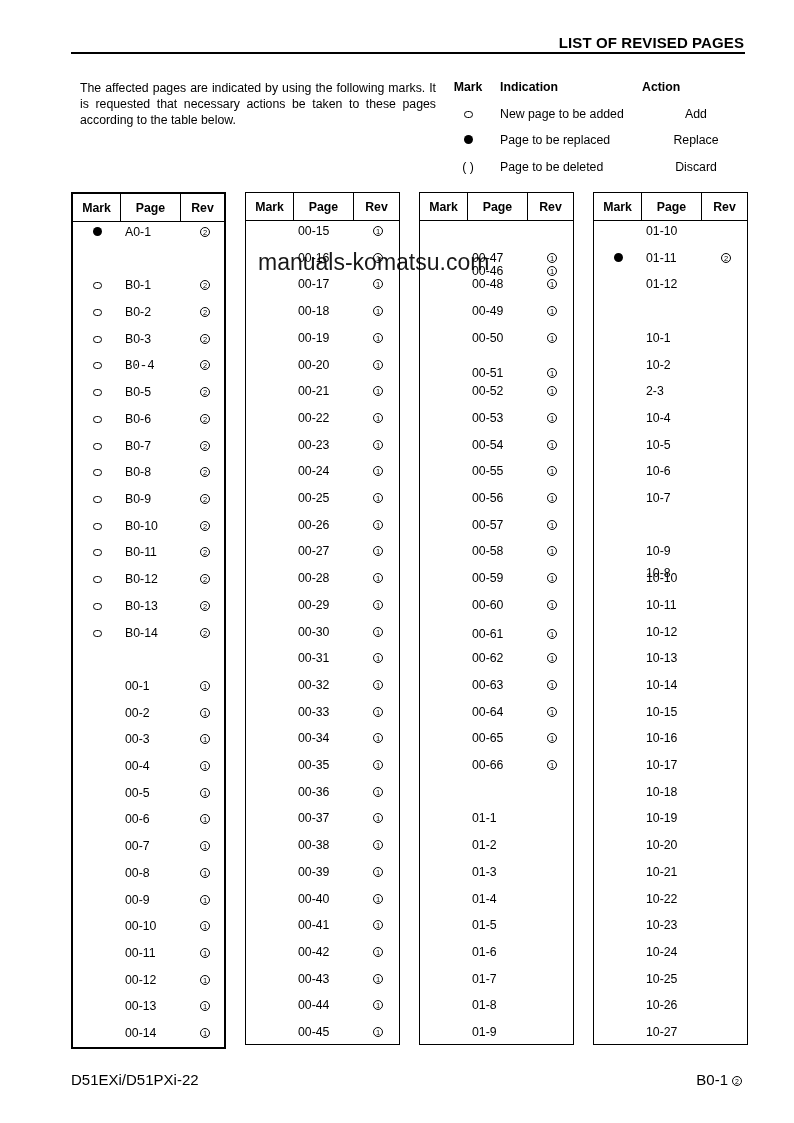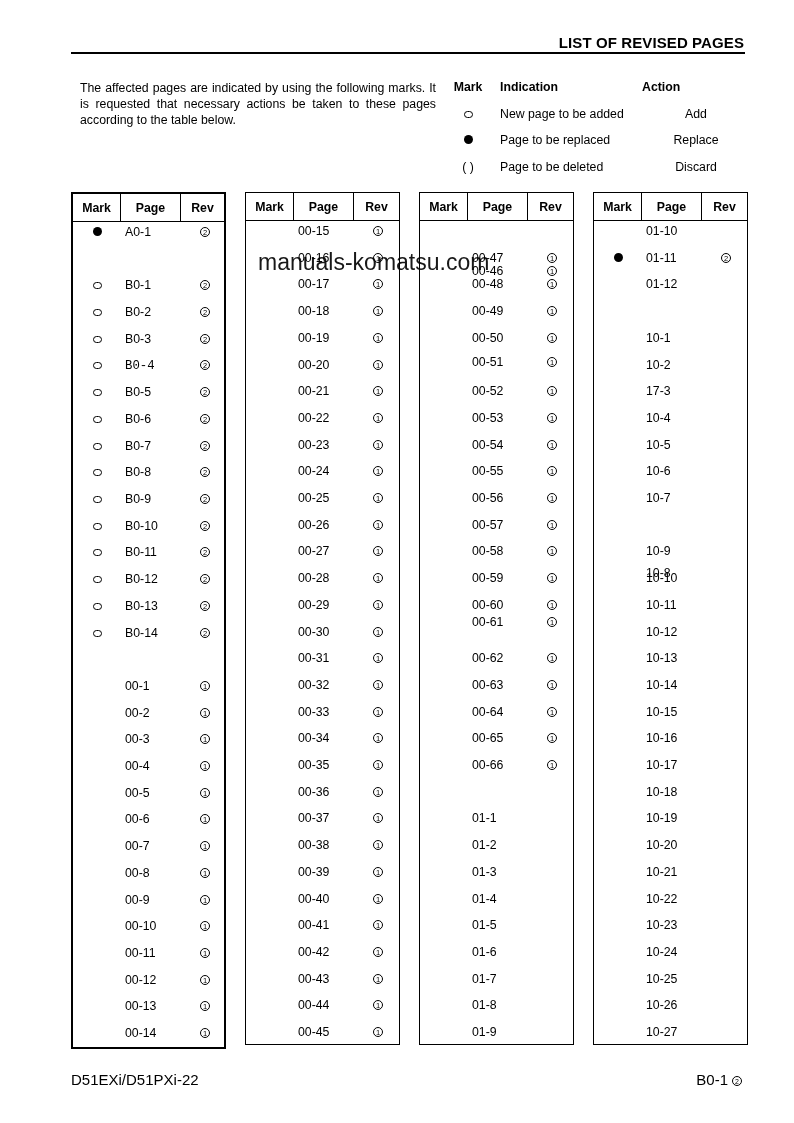--- a/index.html
+++ b/index.html
@@ -409,21 +409,21 @@
       <div class="r" style="top: 81.1px;">
         <span class="m"></span>
         <span class="p">00-49</span>
         <span class="v"><span class="rev">1</span></span>
       </div>
       <div class="r" style="top: 107.8px;">
         <span class="m"></span>
         <span class="p">00-50</span>
         <span class="v"><span class="rev">1</span></span>
       </div>
-      <div class="r" style="top: 132px;">
+      <div class="r" style="top: 143px;">
         <span class="m"></span>
         <span class="p">00-51</span>
         <span class="v"><span class="rev">1</span></span>
       </div>
       <div class="r" style="top: 161.2px;">
         <span class="m"></span>
         <span class="p">00-52</span>
         <span class="v"><span class="rev">1</span></span>
       </div>
       <div class="r" style="top: 187.9px;">
@@ -459,21 +459,21 @@
       <div class="r" style="top: 348.1px;">
         <span class="m"></span>
         <span class="p">00-59</span>
         <span class="v"><span class="rev">1</span></span>
       </div>
       <div class="r" style="top: 374.8px;">
         <span class="m"></span>
         <span class="p">00-60</span>
         <span class="v"><span class="rev">1</span></span>
       </div>
-      <div class="r" style="top: 392px;">
+      <div class="r" style="top: 404px;">
         <span class="m"></span>
         <span class="p">00-61</span>
         <span class="v"><span class="rev">1</span></span>
       </div>
       <div class="r" style="top: 428.2px;">
         <span class="m"></span>
         <span class="p">00-62</span>
         <span class="v"><span class="rev">1</span></span>
       </div>
       <div class="r" style="top: 454.9px;">
@@ -570,21 +570,21 @@
         <span class="p">10-1</span>
         <span class="v"></span>
       </div>
       <div class="r" style="top: 134.5px;">
         <span class="m"></span>
         <span class="p">10-2</span>
         <span class="v"></span>
       </div>
       <div class="r" style="top: 161.2px;">
         <span class="m"></span>
-        <span class="p">17-3</span>
+        <span class="p">2-3</span>
         <span class="v"></span>
       </div>
       <div class="r" style="top: 187.9px;">
         <span class="m"></span>
         <span class="p">10-4</span>
         <span class="v"></span>
       </div>
       <div class="r" style="top: 214.6px;">
         <span class="m"></span>
         <span class="p">10-5</span>

